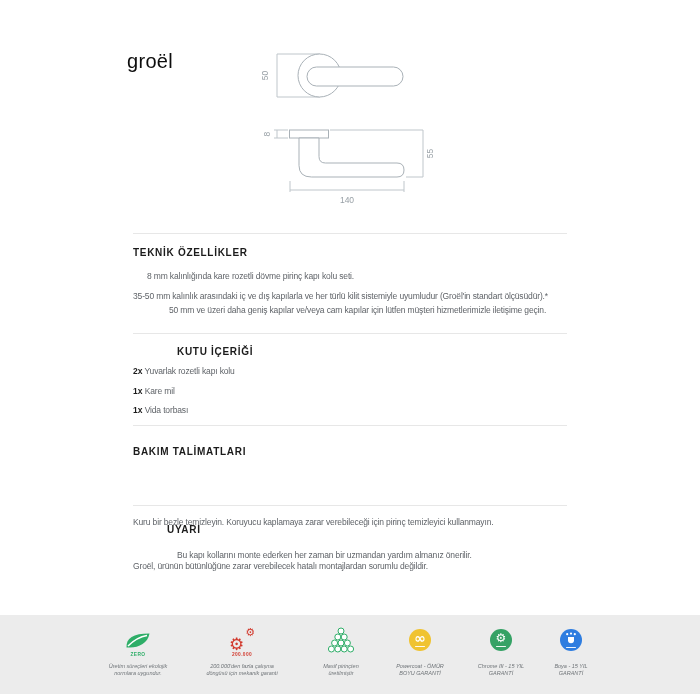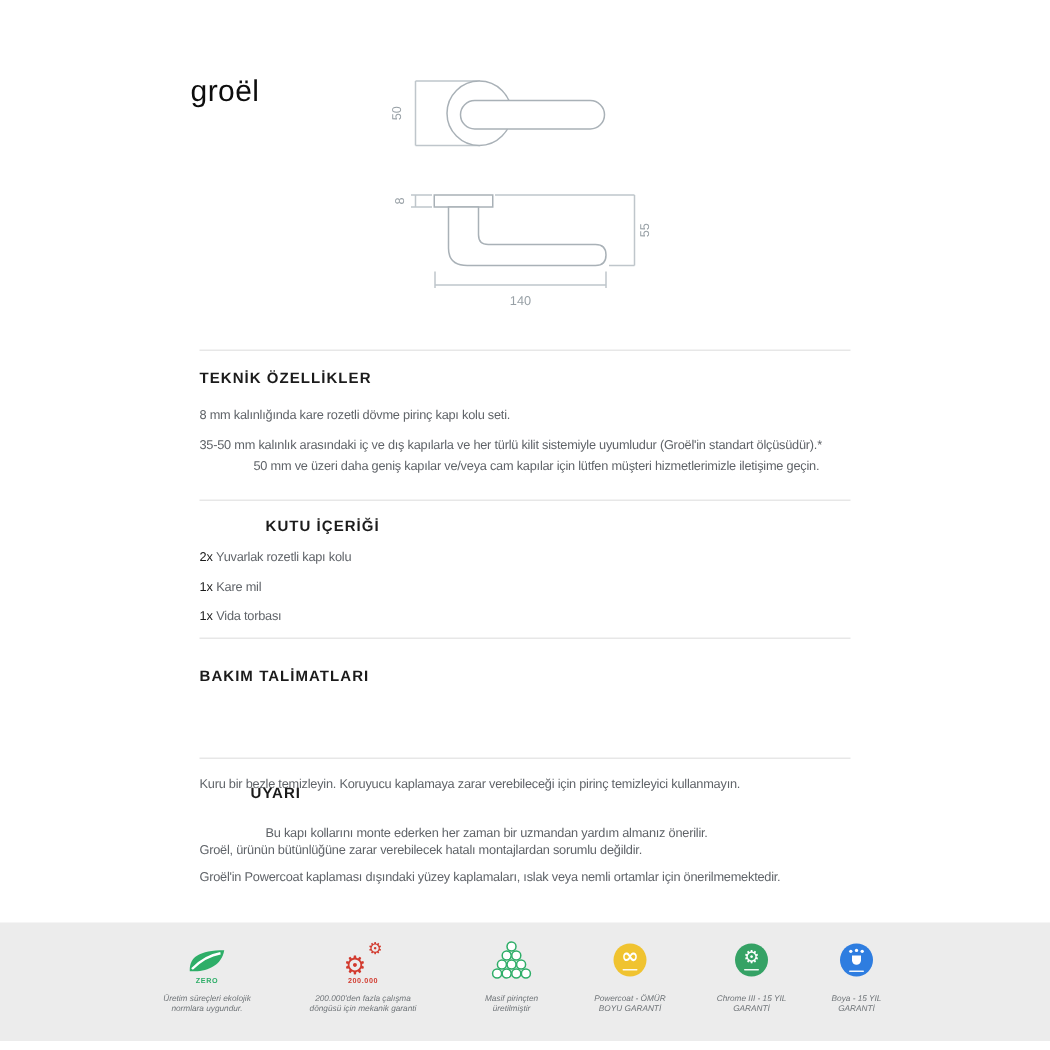--- a/index.html
+++ b/index.html
@@ -20,23 +20,23 @@
   .d1{top:233px;} .d2{top:333px;} .d3{top:425px;} .d4{top:505px;}
   .sec-title {
     position:absolute; left:133px; font-size:10px; font-weight:bold;
     letter-spacing:.7px; color:#1b1b1b; white-space:nowrap;
   }
   .t-teknik{top:247px;} .t-kutu{top:346px;margin-left:44px;} .t-bakim{top:446px;} .t-uyari{top:524px;margin-left:34px;}
   .body {
     position:absolute; left:133px; font-size:8.5px; letter-spacing:-.15px;
     color:#5f6368; white-space:nowrap;
   }
-  .p-teknik-1{top:271px;} .p-teknik-2a{top:291px;} .p-teknik-2b{top:305px;margin-left:36px;}
+  .p-teknik-1{top:271px;margin-left:14px;} .p-teknik-2a{top:291px;} .p-teknik-2b{top:305px;margin-left:36px;}
   .li1{top:366px;} .li2{top:386px;} .li3{top:405px;}
-  .li b { color:#1b1b1b; font-weight:normal; letter-spacing:0; }
+  .li b { color:#1b1b1b; font-weight:bold; letter-spacing:0; }
   .p-bakim{top:469px;margin-top:48px;}
   .u1{top:550px;margin-left:44px;} .u2{top:561px;} .u3{top:579px;}
   .footer {
     position:absolute; left:0; top:615px; width:700px; height:79px; background:#ececec;
   }
   .badge { position:absolute; top:13px; width:120px; text-align:center; }
   .b1{left:78px;} .b2{left:182px;} .b3{left:281px;} .b4{left:360px;} .b5{left:441px;} .b6{left:511px;}
   .icon-box { height:24px; display:flex; align-items:center; justify-content:center; }
   .mini-label { height:8px; font-size:4.8px; font-weight:bold; letter-spacing:.4px; }
   .b1 .mini-label { color:#2eae68; } .b2 .mini-label { color:#d23a2e; }
@@ -116,21 +116,20 @@
   <div class="divider d3"></div>
 
   <div class="sec-title t-bakim">BAKIM TALİMATLARI</div>
   <div class="body p-bakim">Kuru bir bezle temizleyin. Koruyucu kaplamaya zarar verebileceği için pirinç temizleyici kullanmayın.</div>
 
   <div class="divider d4"></div>
 
   <div class="sec-title t-uyari">UYARI</div>
   <div class="body u1">Bu kapı kollarını monte ederken her zaman bir uzmandan yardım almanız önerilir.</div>
   <div class="body u2">Groël, ürünün bütünlüğüne zarar verebilecek hatalı montajlardan sorumlu değildir.</div>
-  <div class="body u3">Groël'in Powercoat kaplaması dışındaki yüzey kaplamaları, ıslak veya nemli ortamlar için önerilmemektedir.</div>
 
   <div class="footer">
 
     <div class="badge b1">
       <div class="icon-box">
         <svg width="26" height="17" viewBox="0 0 26 17" xmlns="http://www.w3.org/2000/svg">
           <path d="M1.5,15.5 C1,6 8,1.5 24.5,1.5 C23,11 14,15.5 5,15.5 Z" fill="#2eae68"></path>
           <path d="M3,14 C10,7 16,4.5 22,3.5" stroke="#fff" stroke-width="1.6" fill="none"></path>
         </svg>
       </div>

